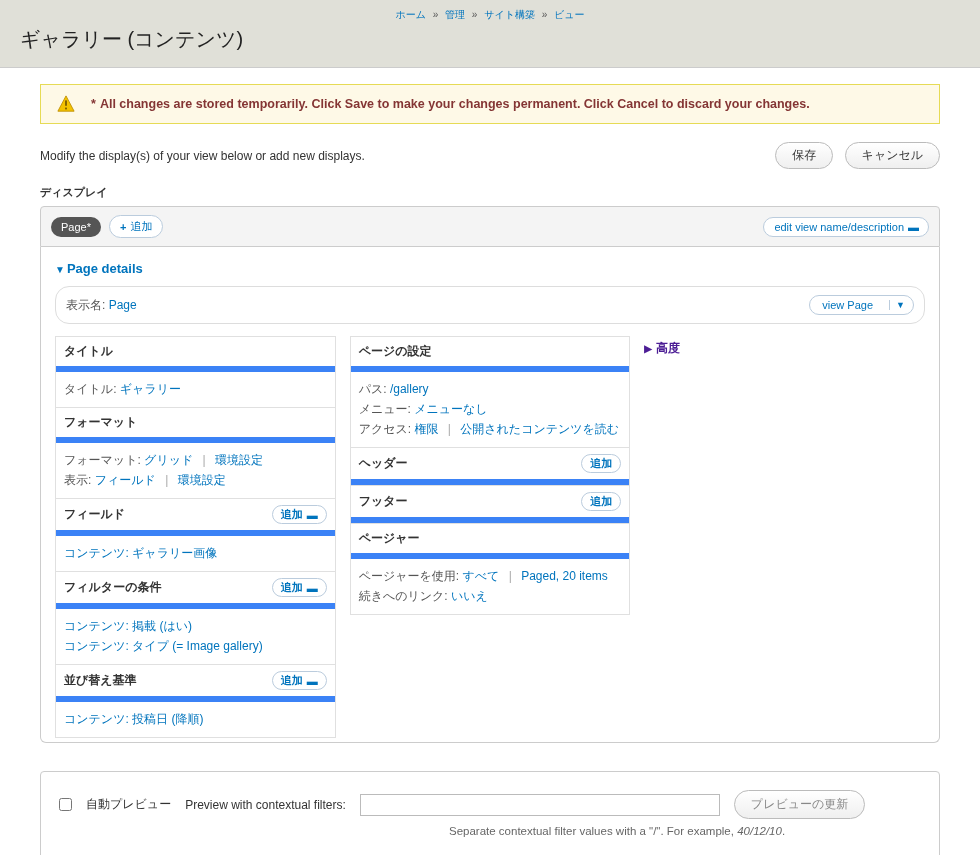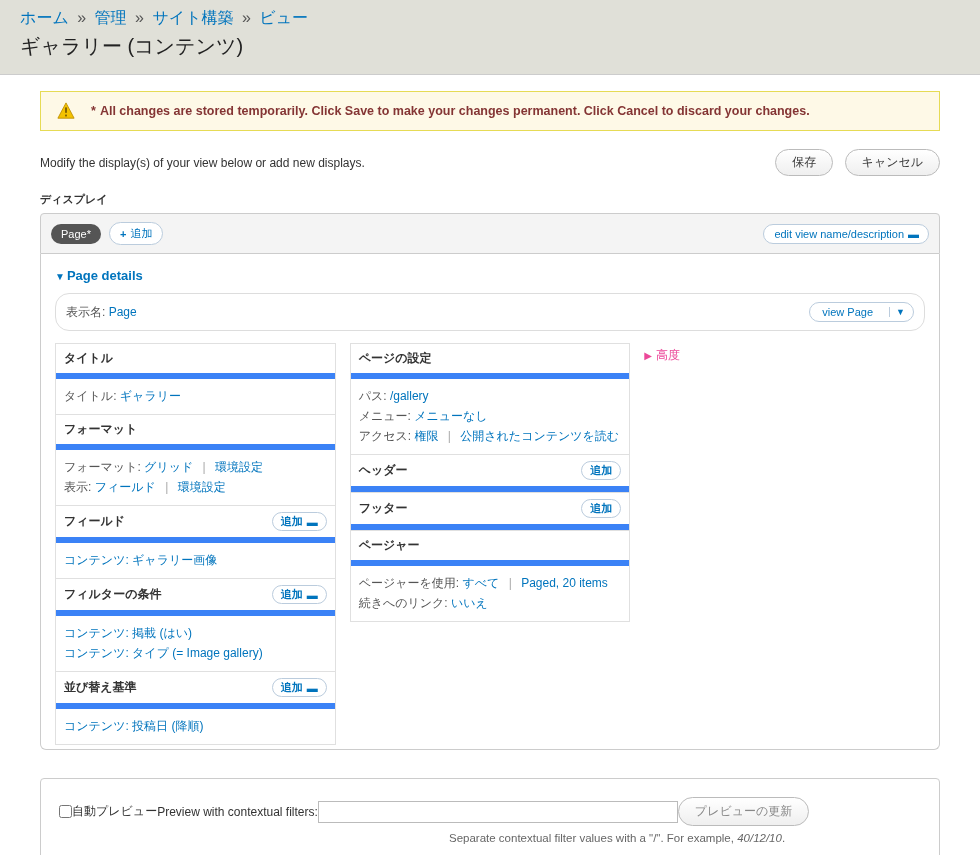--- a/index.html
+++ b/index.html
@@ -10,21 +10,21 @@
   color: #333;
   background: #fff;
 }
 a { color: #0074bd; text-decoration: none; cursor: pointer; }
 
 .header-region {
   background: #e0e0d8;
   border-bottom: 1px solid #ccc;
   padding: 8px 20px 14px;
 }
-.breadcrumbs { font-size: 16px; color: #0074bd; }
+.breadcrumbs { font-size: 10px; color: #0074bd; text-align: center; }
 .breadcrumbs .sep { color: #555; margin: 0 4px; }
 .page-title { font-size: 20px; margin: 4px 0 0; color: #222; font-weight: normal; }
 
 .content { padding: 16px 40px; }
 
 .messages-warning {
   background: #fef9e7;
   border: 1px solid #e6db55;
   padding: 12px 16px 12px 50px;
   position: relative;
@@ -156,30 +156,30 @@
   padding: 1px 8px;
   color: #0074bd;
   cursor: pointer;
   font-size: 11px;
   display: inline-flex;
   align-items: center;
   gap: 4px;
 }
 .add-btn .dash { color: #0074bd; font-weight: bold; }
 
-.advanced-link { color: #ec4899; font-weight: normal; cursor: pointer; }
+.advanced-link { color: #4c1d95; font-weight: bold; cursor: pointer; }
 .advanced-link .tri { font-size: 10px; margin-right: 4px; }
 
 .preview-box {
   border: 1px solid #ccc;
   border-radius: 4px;
   padding: 18px 18px 22px;
   margin-top: 28px;
 }
-.preview-row { display: flex; align-items: center; }
+.preview-row { display: flex; align-items: center; gap: 14px; }
 .preview-row input[type="checkbox"] { margin: 0; }
 .preview-row input[type="text"] {
   border: 1px solid #bbb;
   padding: 3px 5px;
   width: 360px;
   font-size: 12px;
 }
 .preview-help { color: #666; margin-top: 6px; margin-left: 390px; font-size: 11.5px; }
 .preview-help .ex { font-style: italic; }
 .preview-update {

